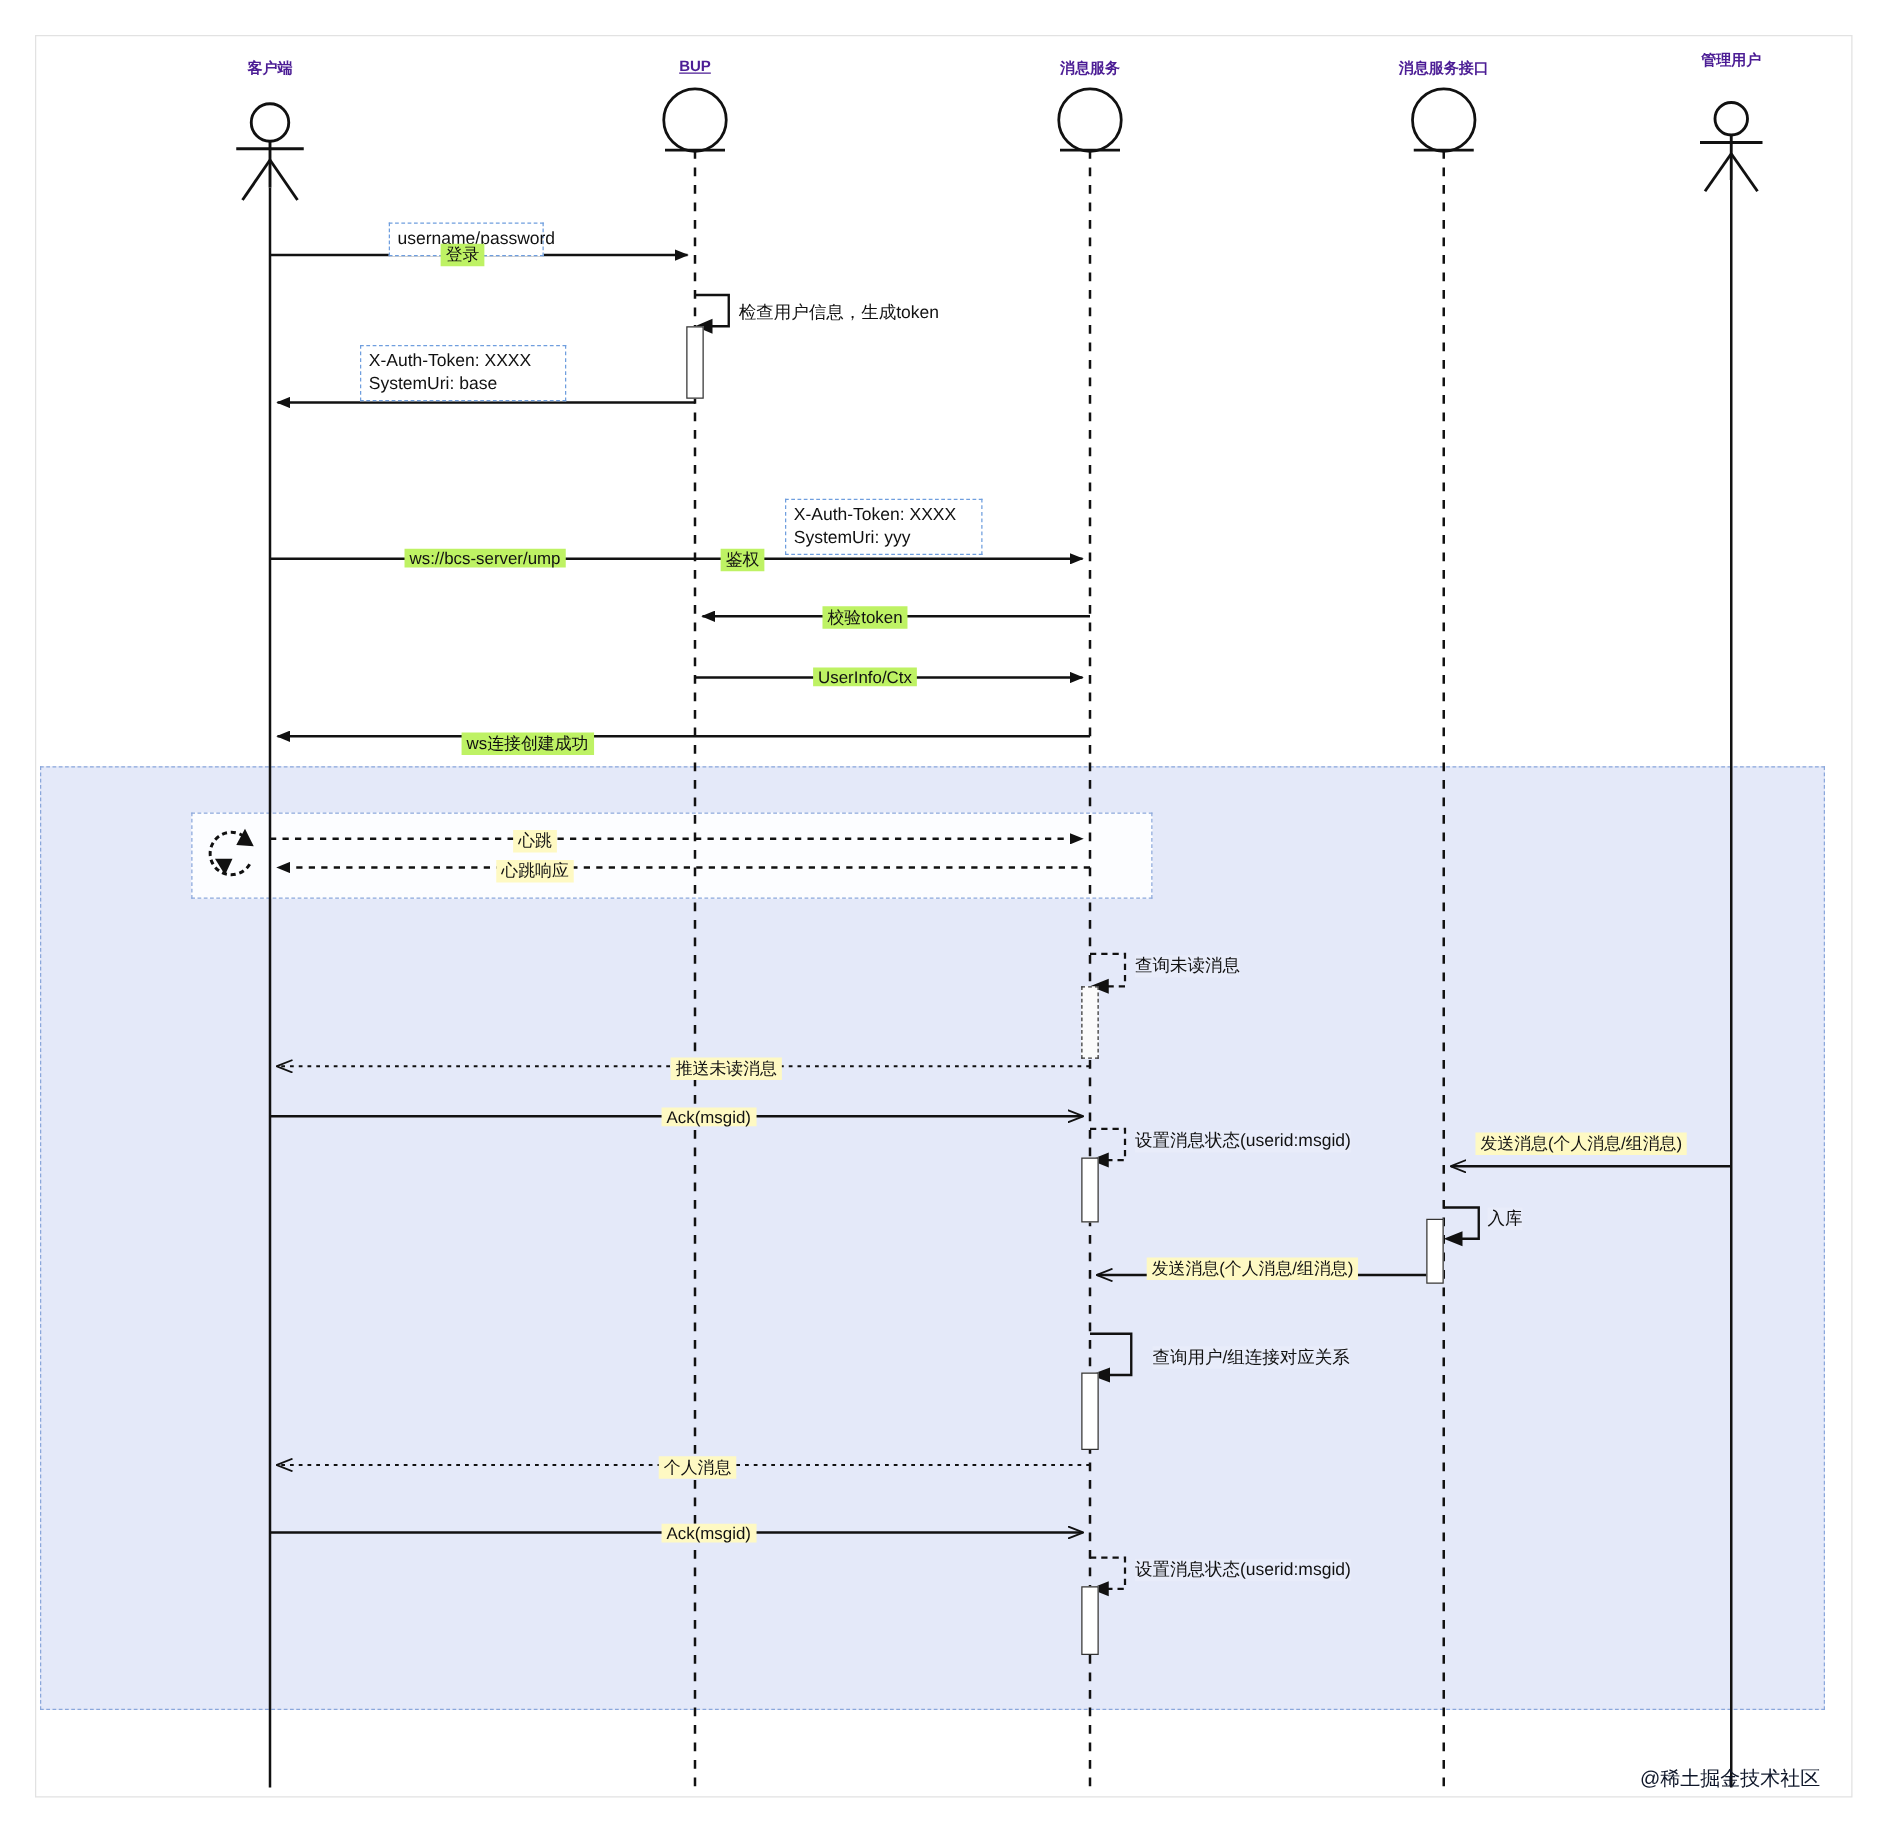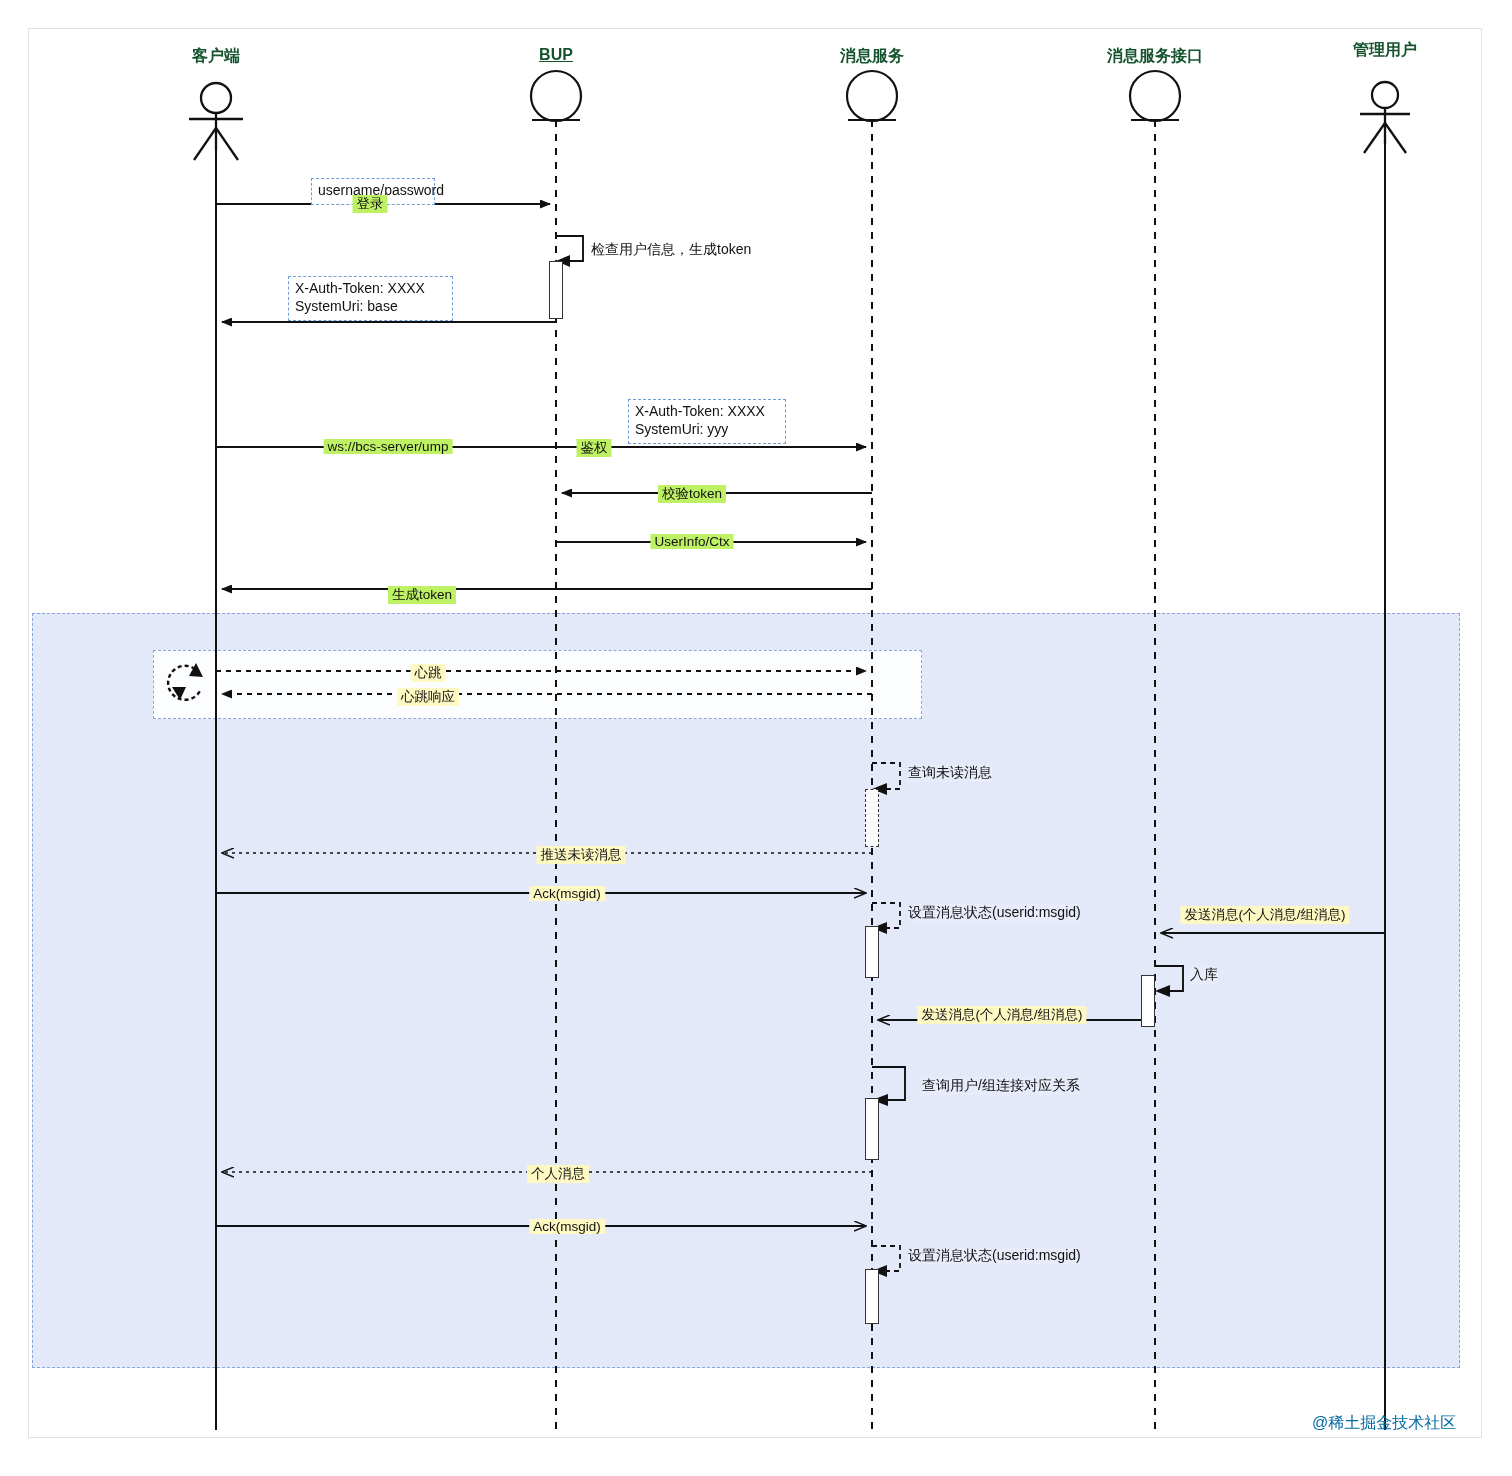--- a/index.html
+++ b/index.html
@@ -1,27 +1,27 @@
 <!DOCTYPE html>
 <html><head>
 <meta charset="utf-8">
 <style>
   html,body{margin:0;padding:0;background:#ffffff;}
   body{font-family:"Liberation Sans","DejaVu Sans",sans-serif;}
   #canvas{position:relative;width:1512px;height:1476px;background:#ffffff;overflow:hidden;}
   #frame{position:absolute;left:28px;top:28px;width:1454px;height:1410px;border:1px solid #e2e2e2;background:#fff;box-sizing:border-box;}
   svg.layer{position:absolute;left:0;top:0;width:1512px;height:1476px;pointer-events:none;}
-  .head{position:absolute;font-size:16px;font-weight:bold;color:#14532d;white-space:nowrap;transform:translateX(-50%);}
+  .head{position:absolute;font-size:12px;font-weight:bold;color:#4c1d95;white-space:nowrap;transform:translateX(-50%);}
   .note{position:absolute;border:1px dashed #6f9ede;background:#ffffff;font-size:14px;color:#111;
         padding:3px 6px 4px 6px;line-height:1.28;white-space:pre-line;box-sizing:border-box;}
   .actbar{position:absolute;background:#ffffff;border:1.4px solid #333;box-sizing:border-box;}
   .actbar.dashed{border:1.4px dashed #333;background:#fbfbfb;}
   .bigbox{position:absolute;background:#e4e9f9;border:1.6px dashed #8aa7db;box-sizing:border-box;}
   .loopbox{position:absolute;background:#fcfdff;border:1.5px dashed #8aa7db;box-sizing:border-box;}
-  .wm{position:absolute;font-size:16px;color:#0369a1;white-space:nowrap;}
+  .wm{position:absolute;font-size:16px;color:#0f172a;white-space:nowrap;}
   .msgtext{position:absolute;font-size:13.5px;color:#111;white-space:nowrap;transform:translateX(-50%);background:#bef264;padding:0 4px;}
   .msgtext.on-blue{background:#fef9c3;text-align:right;}
   .selftext{position:absolute;font-size:14px;color:#111;white-space:nowrap;background:transparent;}
   .selftext.on-blue{background:#e8ecfa;}
 </style>
 </head>
 <body>
 
 <div id="canvas">
   <div id="frame"></div>
@@ -150,21 +150,21 @@
   <div class="note" style="left:288px;top:276px;width:165px;">X-Auth-Token: XXXX
 SystemUri: base</div>
   <div class="note" style="left:628px;top:399px;width:158px;">X-Auth-Token: XXXX
 SystemUri: yyy</div>
 
   <div class="msgtext" style="left:370px;top:195px;">登录</div>
   <div class="msgtext" style="left:388px;top:439px;">ws://bcs-server/ump</div>
   <div class="msgtext" style="left:594px;top:439px;">鉴权</div>
   <div class="msgtext" style="left:692px;top:485px;">校验token</div>
   <div class="msgtext" style="left:692px;top:534px;">UserInfo/Ctx</div>
-  <div class="msgtext" style="left:422px;top:586px;">生成token</div>
+  <div class="msgtext" style="left:422px;top:586px;">ws连接创建成功</div>
 
   <div class="msgtext on-blue" style="left:428px;top:664px;">心跳</div>
   <div class="msgtext on-blue" style="left:428px;top:688px;">心跳响应</div>
 
   <div class="msgtext on-blue" style="left:581px;top:846px;">推送未读消息</div>
   <div class="msgtext on-blue" style="left:567px;top:886px;">Ack(msgid)</div>
   <div class="msgtext on-blue" style="left:1265px;top:906px;">发送消息(个人消息/组消息)</div>
   <div class="msgtext on-blue" style="left:1002px;top:1006px;">发送消息(个人消息/组消息)</div>
   <div class="msgtext on-blue" style="left:558px;top:1165px;">个人消息</div>
   <div class="msgtext on-blue" style="left:567px;top:1219px;">Ack(msgid)</div>

